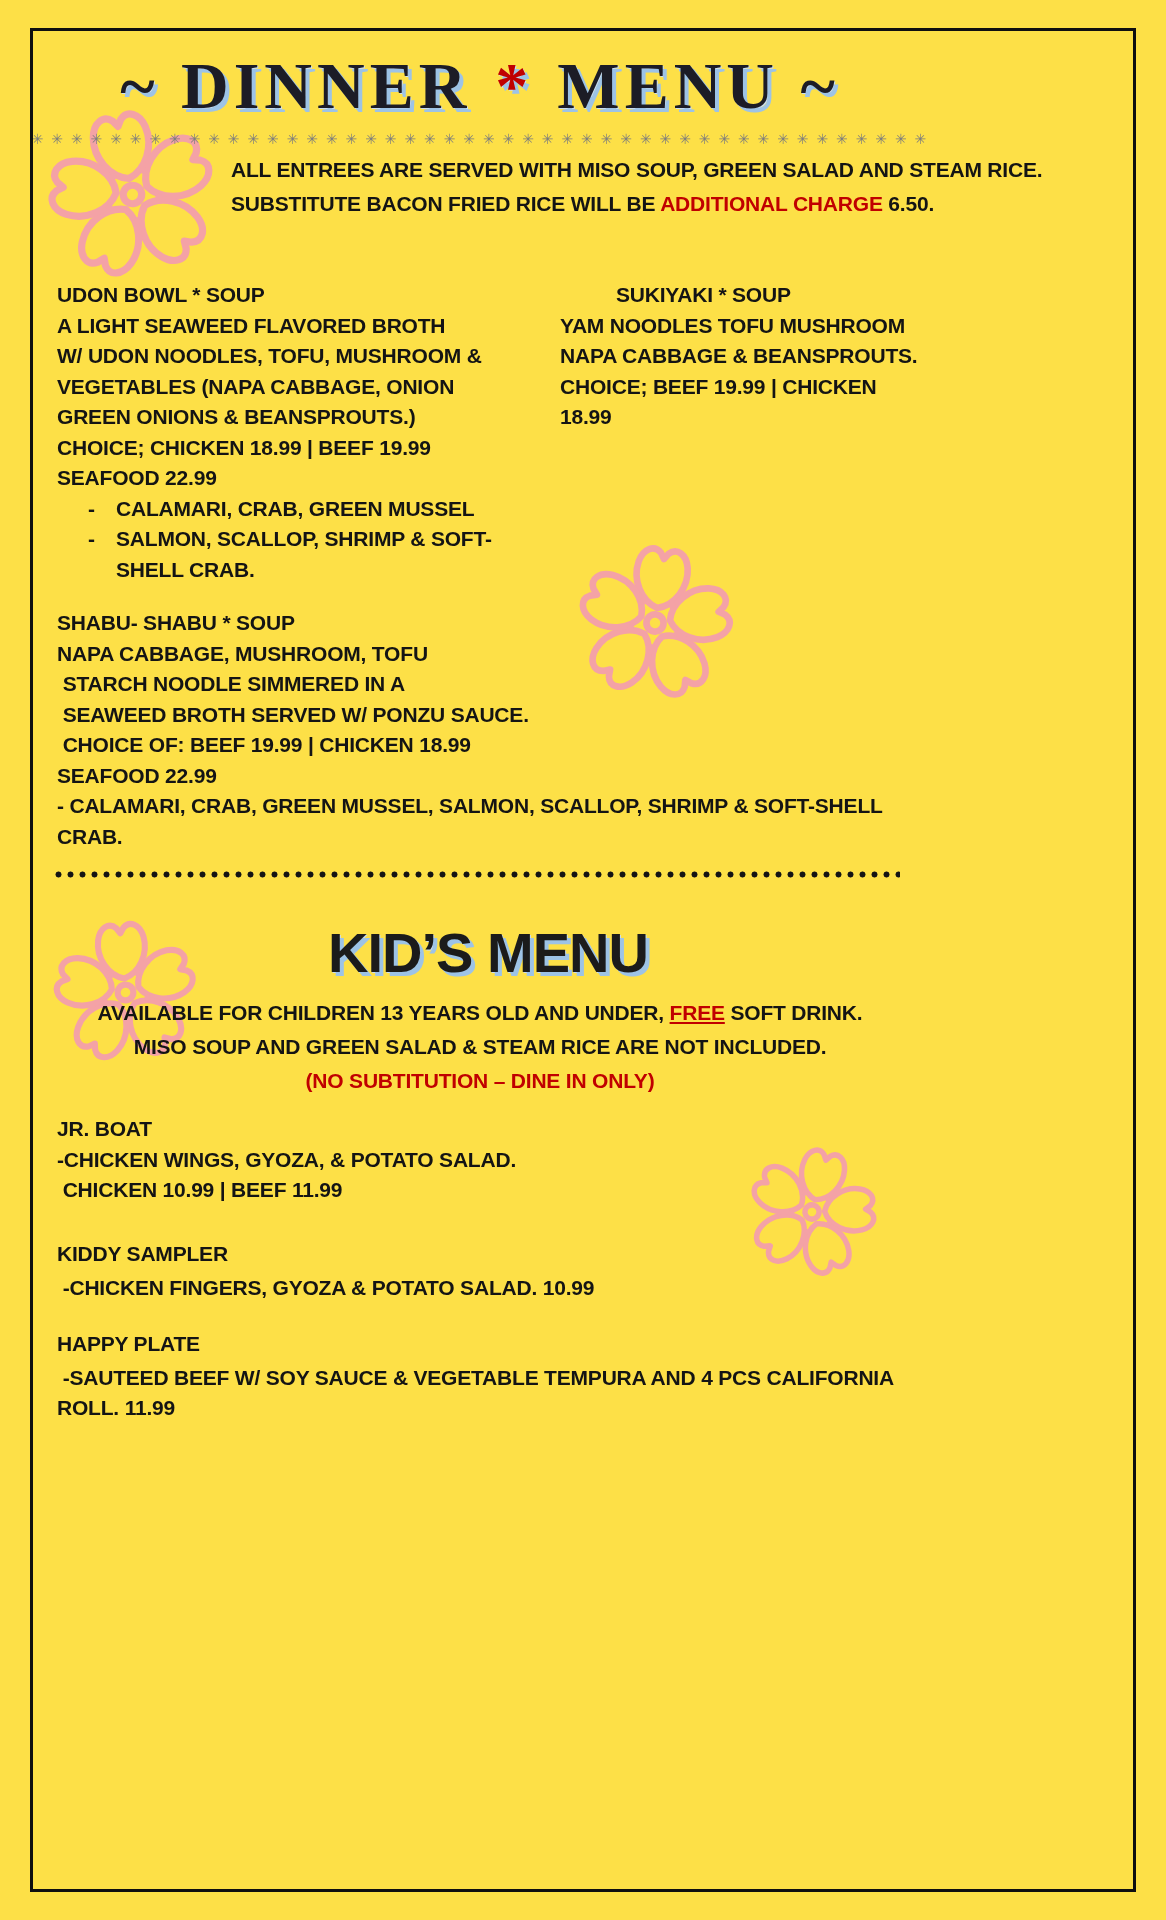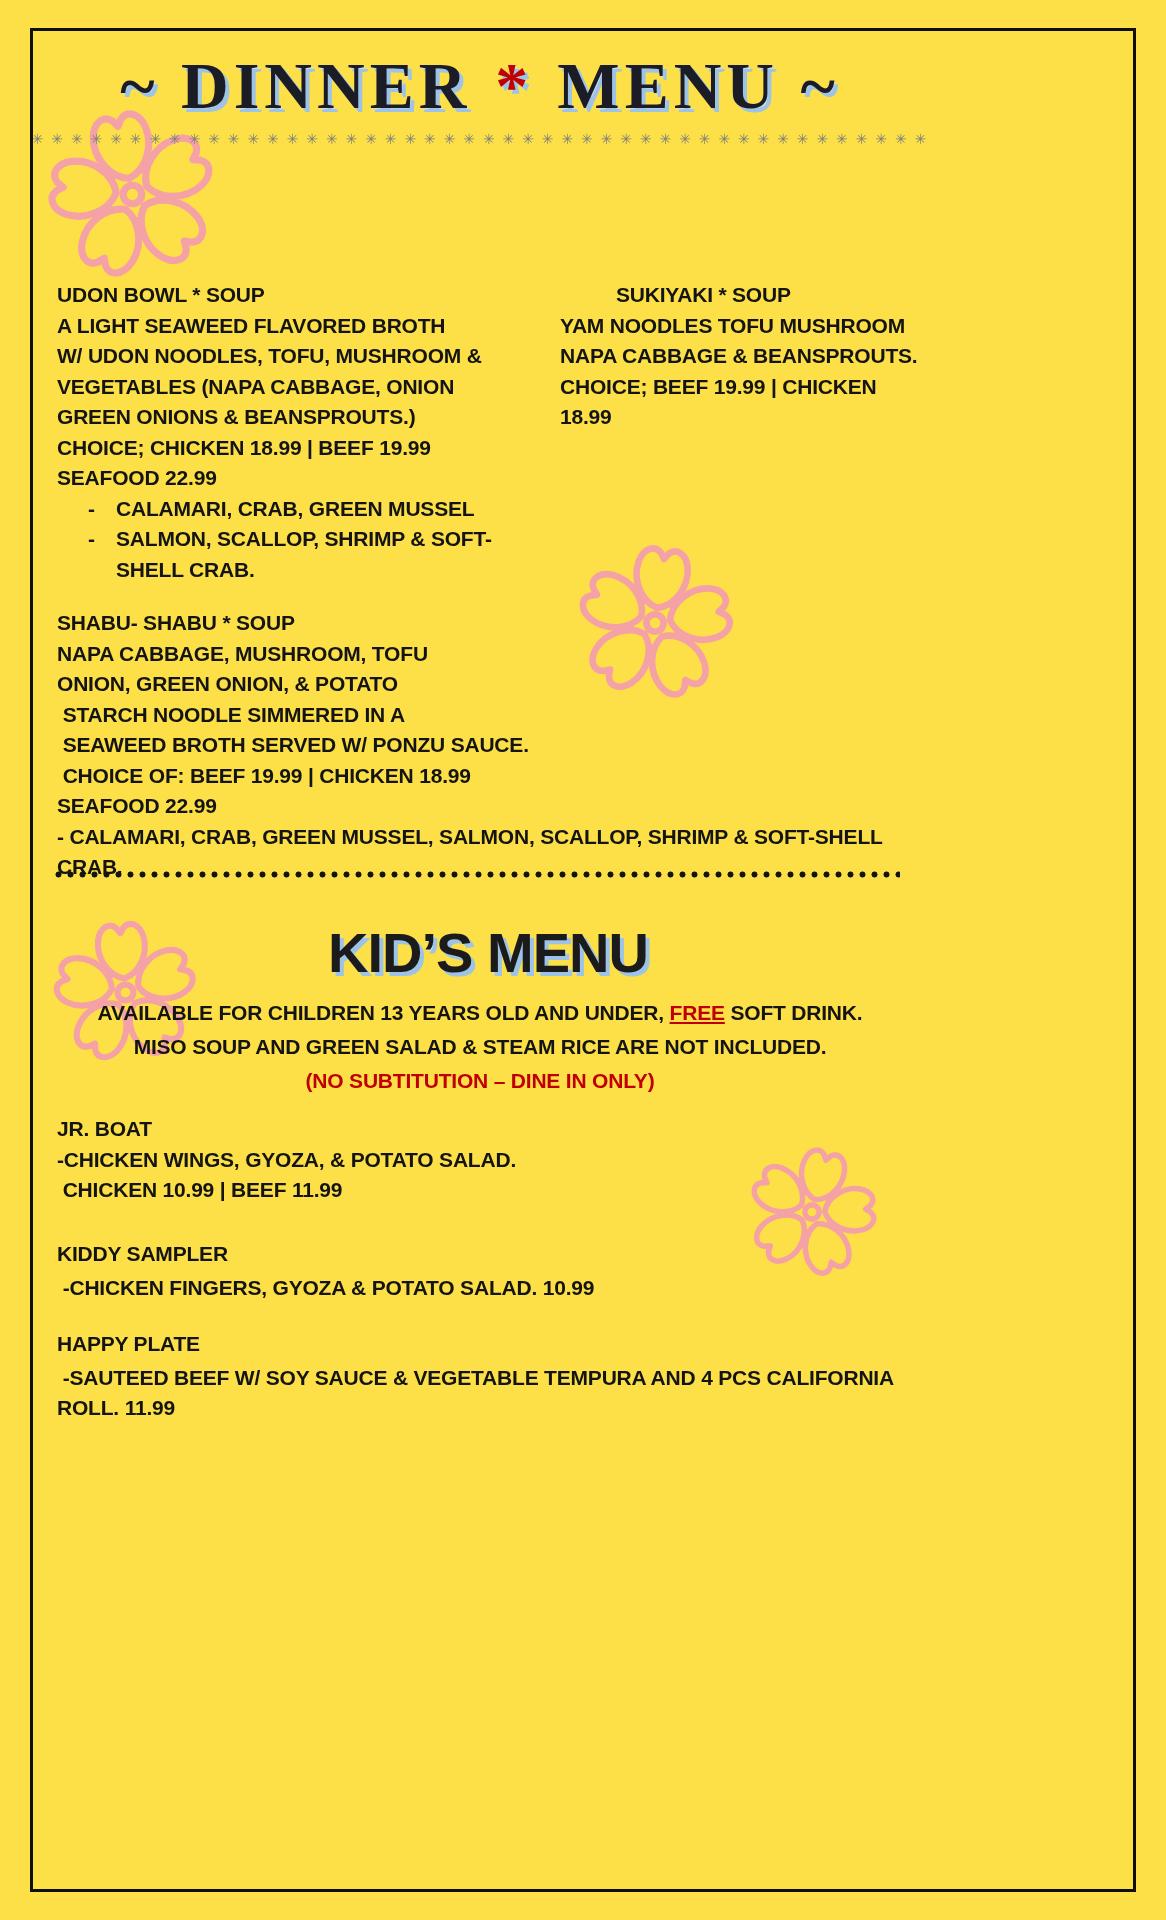--- a/index.html
+++ b/index.html
@@ -111,20 +111,24 @@
     </svg>
 
   <div class="page-border"></div>
 
   <header class="layer title-row">
     <span>~ DINNER</span><span class="title-star">*</span><span>MENU ~</span>
   </header>
 
   <div class="layer ornaments">✳ ✳ ✳ ✳ ✳ ✳ ✳ ✳ ✳ ✳ ✳ ✳ ✳ ✳ ✳ ✳ ✳ ✳ ✳ ✳ ✳ ✳ ✳ ✳ ✳ ✳ ✳ ✳ ✳ ✳ ✳ ✳ ✳ ✳ ✳ ✳ ✳ ✳ ✳ ✳ ✳ ✳ ✳ ✳ ✳ ✳</div>
 
+  <div class="layer intro">
+    <div class="line">ALL ENTREES ARE SERVED WITH MISO SOUP, GREEN SALAD AND STEAM RICE.</div>
+    <div class="line"><span>SUBSTITUTE BACON FRIED RICE WILL BE </span><span class="red">ADDITIONAL CHARGE</span><span> </span><span>6.50</span><span>.</span></div>
+  </div>
 
   <section class="layer col-left">
     <div class="line heading">UDON BOWL * SOUP</div>
     <div class="line">A LIGHT SEAWEED FLAVORED BROTH</div>
     <div class="line">W/ UDON NOODLES, TOFU, MUSHROOM &amp;</div>
     <div class="line">VEGETABLES (NAPA CABBAGE, ONION</div>
     <div class="line">GREEN ONIONS &amp; BEANSPROUTS.)</div>
     <div class="line"><span>CHOICE; CHICKEN </span><span>18.99</span><span> | BEEF </span><span>19.99</span></div>
     <div class="line"><span>SEAFOOD </span><span>22.99</span></div>
     <div class="bullet">
@@ -140,21 +144,20 @@
   <section class="layer col-right">
     <div class="line heading">SUKIYAKI * SOUP</div>
     <div class="line">YAM NOODLES TOFU MUSHROOM</div>
     <div class="line">NAPA CABBAGE &amp; BEANSPROUTS.</div>
     <div class="line"><span>CHOICE; BEEF </span><span>19.99</span><span> | CHICKEN </span><span>18.99</span></div>
   </section>
 
   <section class="layer shabu">
     <div class="line heading">SHABU- SHABU * SOUP</div>
     <div class="line">NAPA CABBAGE, MUSHROOM, TOFU</div>
-    <div class="line">ONION, GREEN ONION, &amp; POTATO</div>
     <div class="line"> STARCH NOODLE SIMMERED IN A</div>
     <div class="line"> SEAWEED BROTH SERVED W/ PONZU SAUCE.</div>
     <div class="line"><span> CHOICE OF: BEEF </span><span>19.99</span><span> | CHICKEN </span><span>18.99</span></div>
     <div class="line"><span>SEAFOOD </span><span>22.99</span></div>
     <div class="line">- CALAMARI, CRAB, GREEN MUSSEL, SALMON, SCALLOP, SHRIMP &amp; SOFT-SHELL CRAB.</div>
   </section>
 
   <div class="layer divider"></div>
 
   <h2 class="layer kids-title">KID’S MENU</h2>

